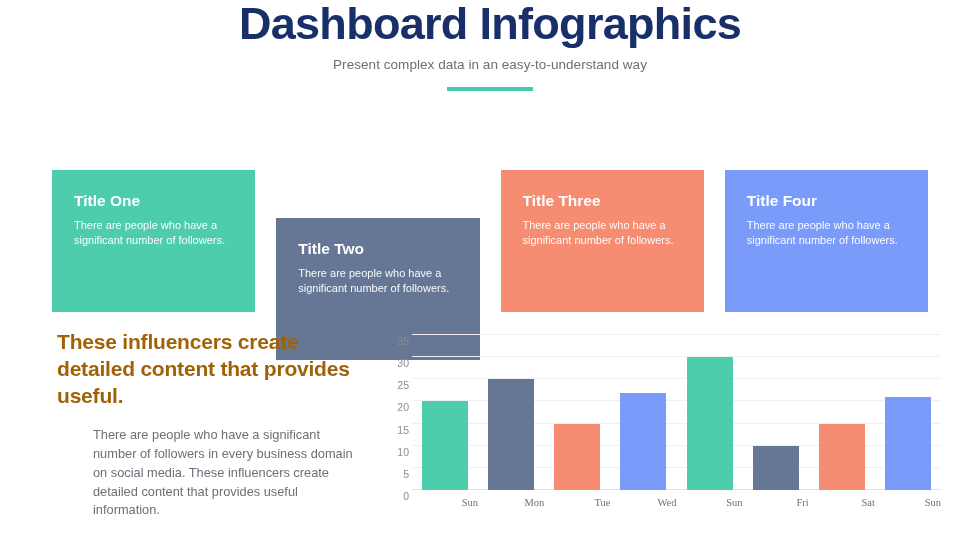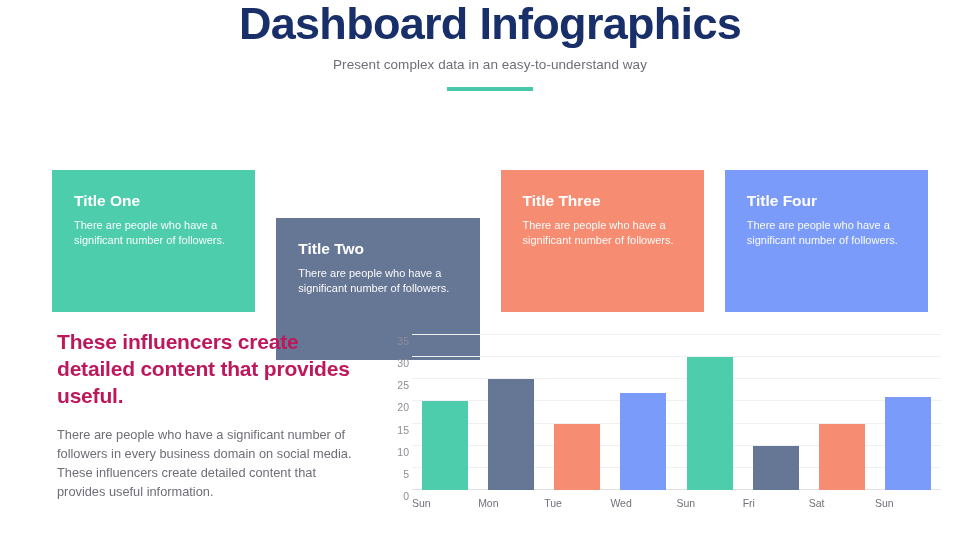--- a/index.html
+++ b/index.html
@@ -89,30 +89,31 @@
   .lead-block {
     position: absolute;
     left: 57px;
     top: 3px;
     width: 300px;
   }
 
   .lead-heading {
     font-size: 21px;
     font-weight: bold;
-    color: #be185d;
+    color: #a16207;
     line-height: 1.29;
     letter-spacing: -0.2px;
   }
 
   .lead-paragraph {
     margin-top: 17px;
     font-size: 12.8px;
     line-height: 1.47;
     color: #6e6e78;
+    margin-left: 36px;
   }
 
   
   .chart {
     position: absolute;
     left: 383px;
     top: 2px;
     width: 560px;
     height: 195px;
   }
@@ -182,23 +183,24 @@
   .x-labels {
     position: absolute;
     left: 29px;
     right: 2px;
     top: 170px;
     display: flex;
   }
 
   .x-label {
     width: 12.5%;
-    text-align: left;
+    text-align: right;
     font-size: 10.5px;
     color: #70707a;
+    font-family: Liberation Serif, serif;
   }
 </style>
 </head>
 <body>
 
 <div class="header">
   <div class="page-title">Dashboard Infographics</div>
   <div class="page-subtitle">Present complex data in an easy-to-understand way</div>
   <div class="title-divider"></div>
 </div>

